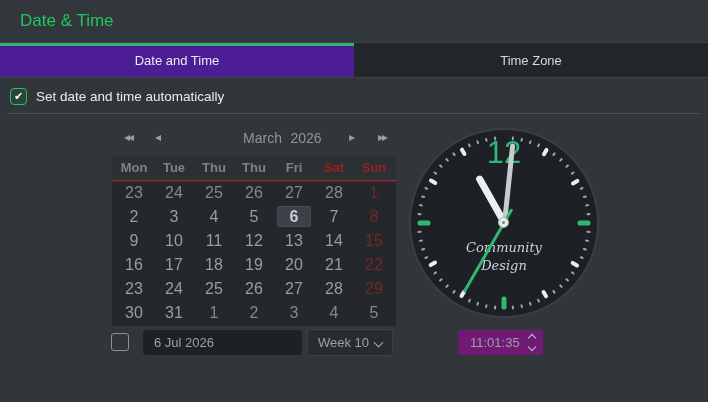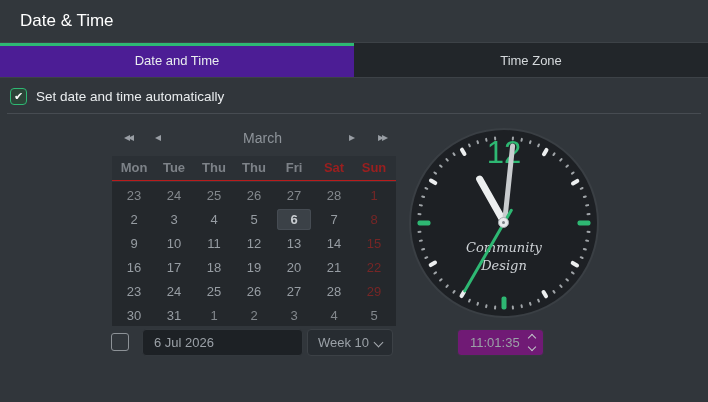--- a/index.html
+++ b/index.html
@@ -1,21 +1,21 @@
 <!DOCTYPE html>
 <html style="--accent: #2eb873; --weekend-red: #9b1f1f; --date-red: #762626;"><head>
 <meta charset="utf-8">
 <style>
   html,body{margin:0;padding:0;background:#1a1d20;}
   *{box-sizing:border-box;font-family:"Liberation Sans","DejaVu Sans",sans-serif;}
   #app{position:relative;width:708px;height:402px;background:#31363b;overflow:hidden;color:#eff1f2;}
 
   
   .titlebar{position:absolute;left:0;top:0;width:708px;height:42px;background:#32373c;}
-  .titlebar .title{position:absolute;left:20px;top:0;line-height:42px;font-size:17px;font-weight:500;color:#ffffff;}
+  .titlebar .title{position:absolute;left:20px;top:0;line-height:42px;font-size:17px;font-weight:500;color:#22c55e;}
 
   
   .tabbar{position:absolute;left:0;top:42px;width:708px;height:36px;background:#22262a;
           border-top:1px solid #3d4247;border-bottom:1px solid #3d4247;display:flex;}
   .tab{flex:1;display:flex;align-items:center;justify-content:center;font-size:13px;color:#d5d9dc;cursor:default;}
   .tab.active{background:#4c1d95;color:#e9edef;box-shadow:inset 0 3px 0 var(--accent);}
 
   
   .autorow{position:absolute;left:10px;top:86px;height:20px;display:flex;align-items:center;gap:9px;}
   .checkbox{width:17px;height:17px;border-radius:4px;border:1.5px solid var(--accent);background:#2c4438;
@@ -35,21 +35,21 @@
   .cal-nav .month{position:absolute;left:60px;width:110px;text-align:right;line-height:24px;}
   .cal-nav .year{position:absolute;left:154px;width:80px;text-align:center;line-height:24px;}
 
   .cal-hdr{position:absolute;left:112px;top:156px;width:284px;height:25px;background:#2b3035;
            border-bottom:1px solid #b91c1c;display:flex;padding:0 2px;}
   .cal-hdr .dayhdr{width:40px;text-align:center;line-height:24px;font-size:13px;font-weight:bold;color:#7d8288;}
   .cal-hdr .dayhdr.red{color:var(--weekend-red);}
 
   .cal-grid{position:absolute;left:112px;top:182px;width:284px;height:144px;background:#24282c;
             display:grid;grid-template-columns:repeat(7,40px);grid-auto-rows:24px;padding:0 2px;}
-  .daycell{display:flex;align-items:flex-end;justify-content:center;font-size:13px;color:#979da3;}
+  .daycell{display:flex;align-items:flex-start;justify-content:center;font-size:16px;color:#979da3;}
   .daycell span{display:inline-block;min-width:34px;line-height:21px;text-align:center;border-radius:3px;}
   .daycell span.red{color:var(--date-red);}
   .daycell span.dim{color:#83888d;}
   .daycell span.sel{background:#3b4147;color:#c9cdd1;font-weight:600;box-shadow:inset 0 0 0 1px #464c53;}
 
   
   .smallbox{position:absolute;left:111px;top:333px;width:18px;height:18px;border:1.5px solid #8d9297;border-radius:3px;background:transparent;}
   .datefield{position:absolute;left:142px;top:329px;width:161px;height:27px;background:#1d2125;border:1px solid #33383d;
              border-radius:4px;font-size:13px;color:#9ba1a7;line-height:25px;padding-left:11px;}
   .weekcombo{position:absolute;left:307px;top:329px;width:86px;height:27px;background:#272c31;border:1px solid #3c4146;
@@ -107,20 +107,21 @@
     </span>
     <span class="lbl">Set date and time automatically</span>
   </div>
 
   <div class="divider"></div>
 
   <div class="cal-nav">
     <span class="navbtn nav-prev-year"><span>◂◂</span></span>
     <span class="navbtn nav-prev-month"><span>◂</span></span>
     <span class="month">March</span>
+    <span class="year">2026</span>
     <span class="navbtn nav-next-month"><span>▸</span></span>
     <span class="navbtn nav-next-year"><span>▸▸</span></span>
   </div>
 
   <div class="cal-hdr">
       <span class="dayhdr">Mon</span>
       <span class="dayhdr">Tue</span>
       <span class="dayhdr">Thu</span>
       <span class="dayhdr">Thu</span>
       <span class="dayhdr">Fri</span>

